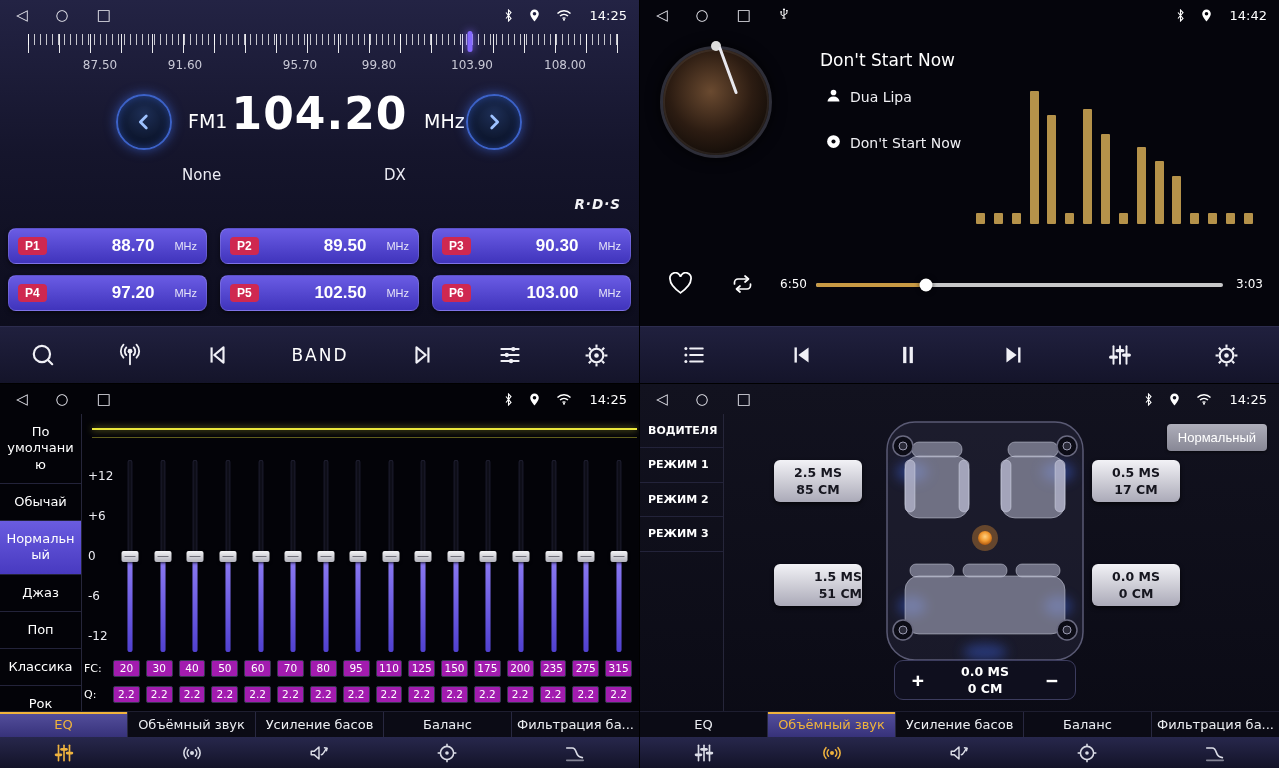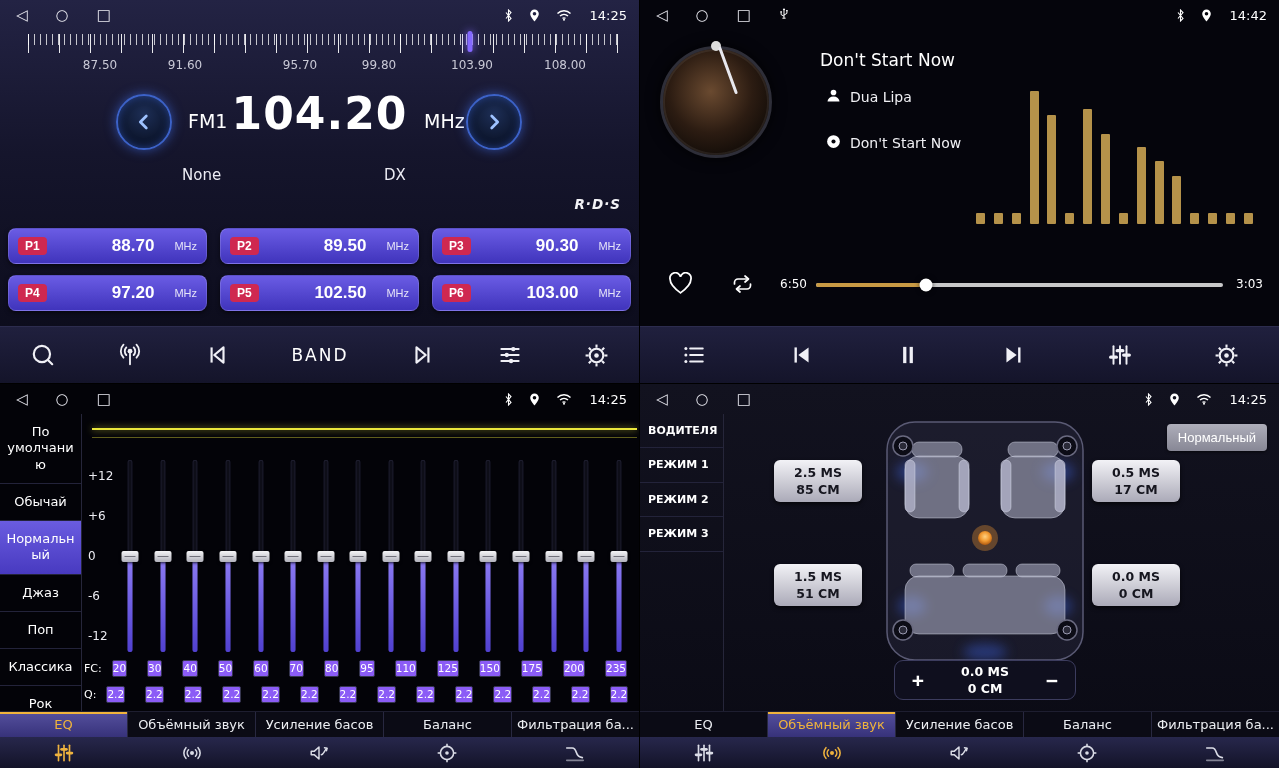--- a/index.html
+++ b/index.html
@@ -77,40 +77,40 @@
   .eq-col{flex:1;position:relative;cursor:pointer;}
   .eq-track{position:absolute;left:50%;transform:translateX(-50%);top:0;bottom:0;width:5px;background:#0e0e18;border-radius:2px;box-shadow:inset 0 0 0 1px #1f1f30;}
   .eq-fill{position:absolute;left:0;right:0;bottom:0;background:linear-gradient(180deg,#8d7cf4,#5040d0);border-radius:2px;}
   .eq-handle{position:absolute;left:50%;transform:translateX(-50%);width:17px;height:11px;background:linear-gradient(180deg,#f4f4f6,#b2b2bc);border-radius:2px;box-shadow:0 1px 3px rgba(0,0,0,.8);cursor:grab;}
   .eq-handle::after{content:"";position:absolute;left:3px;right:3px;top:5px;height:1px;background:#70707a;}
   .fcq-row{position:absolute;left:84px;right:4px;height:20px;display:flex;align-items:center;}
   .fc-row{top:274px;}
   .q-row{top:300px;}
   .fcq-label{width:26px;font-size:11px;color:#fff;}
   .fcq-boxes{flex:1;display:flex;}
-  .fcq-box{flex:1;margin:0 10px;height:17px;line-height:15px;text-align:center;font-size:10.5px;background:#8b5cf6;border:1px solid #363650;border-radius:2px;color:#fff;}
+  .fcq-box{flex:1;margin:0 3px;height:17px;line-height:15px;text-align:center;font-size:10.5px;background:#a21caf;border:1px solid #363650;border-radius:2px;color:#fff;}
 
   
   .tabbar{position:absolute;left:0;right:0;bottom:31px;height:26px;display:flex;background:#0b0b15;border-top:1px solid #1e1e30;z-index:5;}
   .tab{flex:1;display:flex;align-items:center;justify-content:center;font-size:13px;color:#eceef2;border-right:1px solid #282840;white-space:nowrap;overflow:hidden;cursor:pointer;}
   .tab:last-child{border-right:none;}
   .tab.active{background:linear-gradient(180deg,#55509e,#37327a);color:#f0b43c;box-shadow:inset 0 2px 0 #f0b43c;}
   .iconbar{position:absolute;left:0;right:0;bottom:0;height:31px;display:flex;align-items:center;background:linear-gradient(180deg,#27274c,#131328);z-index:5;}
   .icon-slot{flex:1;display:flex;align-items:center;justify-content:center;color:#dadce6;cursor:pointer;}
   .icon-slot.gold{color:#eeb23e;}
   .icon-slot svg{display:block;}
 
   
   .mode-list{position:absolute;left:0;top:30px;width:84px;bottom:57px;border-right:1px solid #26263a;}
   .mode-item{padding:9px 6px 9px 8px;font-size:11px;font-weight:bold;color:#fff;border-bottom:1px solid #23233a;line-height:1.4;cursor:pointer;}
   .profile-btn{position:absolute;right:12px;top:40px;padding:6px 11px;font-size:13px;color:#fff;background:linear-gradient(180deg,#aeaeba,#878795);border:none;border-radius:4px;cursor:pointer;box-shadow:0 1px 3px rgba(0,0,0,.6);}
   .delay-chip{position:absolute;width:88px;height:42px;border-radius:6px;background:linear-gradient(180deg,#f2f2f6,#abaab8);color:#16161f;font-size:12.5px;font-weight:bold;display:flex;flex-direction:column;align-items:center;justify-content:center;line-height:1.4;box-shadow:0 2px 4px rgba(0,0,0,.65);cursor:pointer;}
   .delay-chip.fl{left:134px;top:76px;}
   .delay-chip.fr{left:452px;top:76px;}
-  .delay-chip.rl{left:134px;top:180px;}
+  .delay-chip.rl{left:134px;top:180px;align-items:flex-end;}
   .delay-chip.rr{left:452px;top:180px;}
   .cabin{position:absolute;left:242px;top:34px;width:206px;height:248px;}
   .adjust{position:absolute;left:254px;top:276px;width:182px;height:40px;background:rgba(16,16,32,.92);border:1px solid #3c3c5e;border-radius:9px;display:flex;align-items:center;z-index:4;}
   .adj-btn{width:46px;height:100%;background:none;border:none;color:#fff;font-size:21px;font-weight:bold;cursor:pointer;line-height:1;}
   .adj-val{flex:1;display:flex;flex-direction:column;align-items:center;font-size:12.5px;font-weight:bold;color:#fff;line-height:1.4;}
   .adj-val span{display:block;}
 </style>
 </head>
 <body>
 

